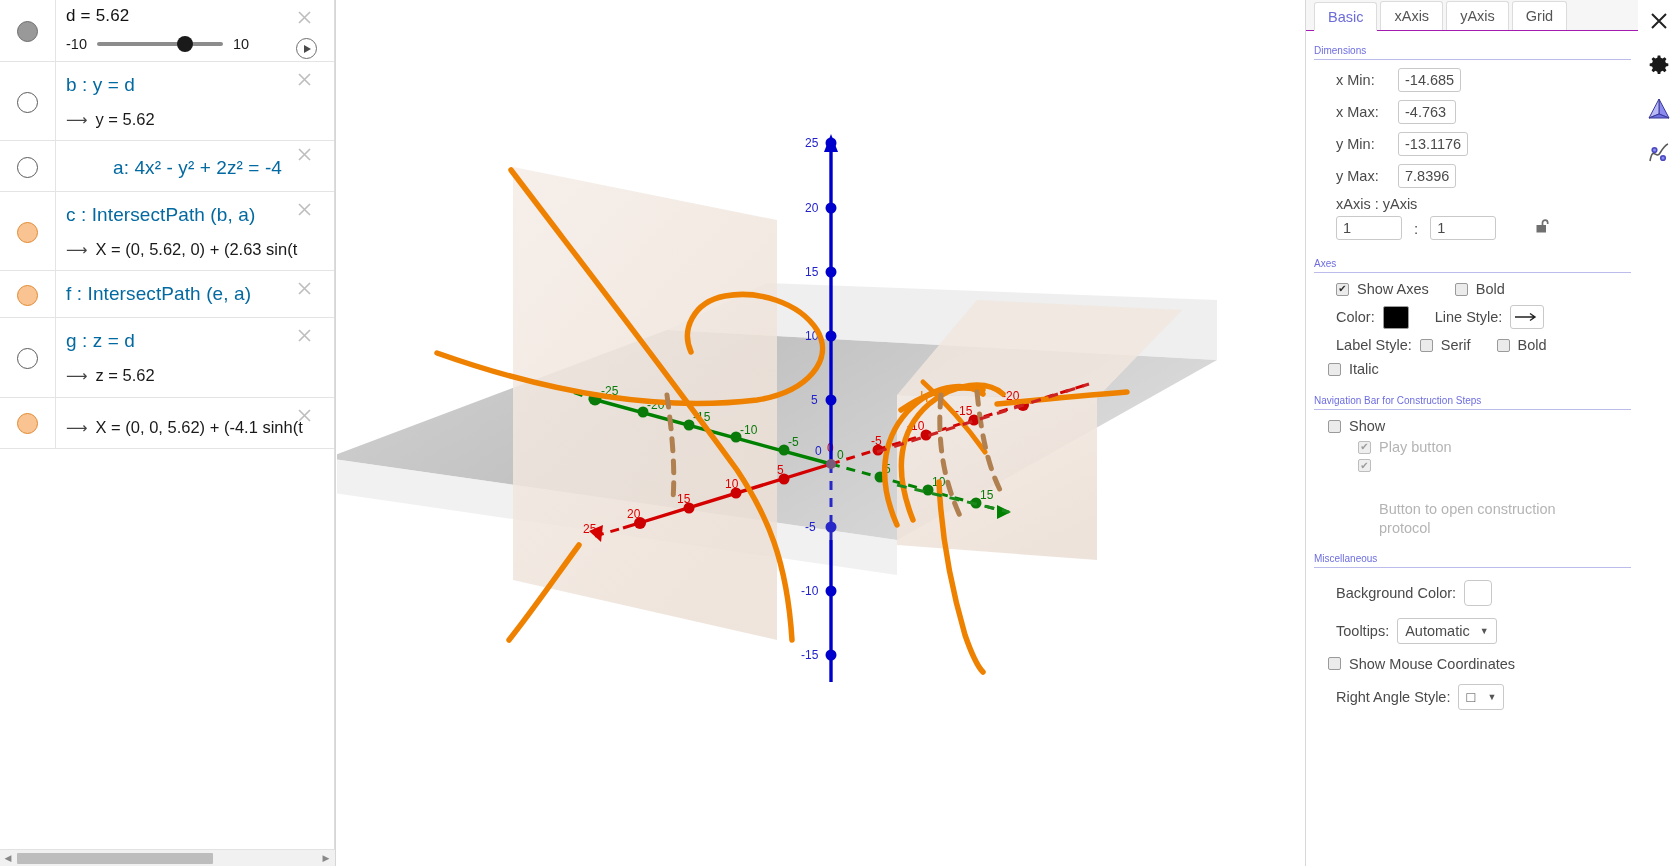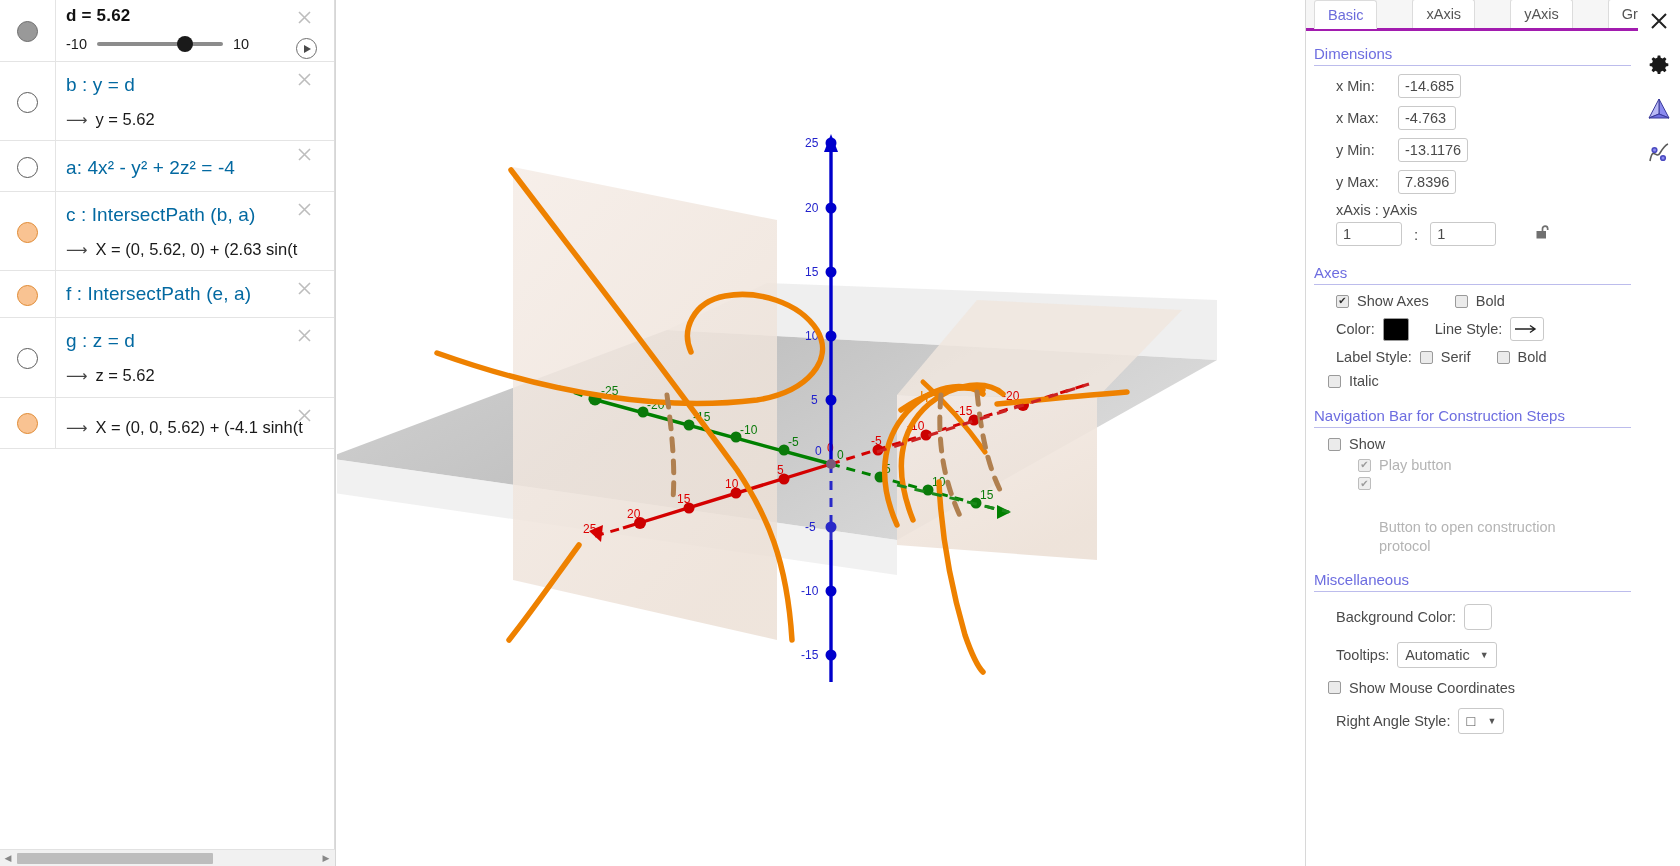--- a/index.html
+++ b/index.html
@@ -85,21 +85,21 @@
     line-height: 15px;
     font-weight: 300;
     cursor: pointer;
     user-select: none;
   }
   .alg-close svg { display:block; }
 
   
   .slider-row .alg-content { padding-top: 6px; }
   .slider-title {
-    font-size: 17px; color: #111; margin-bottom: 10px; letter-spacing:.2px;font-weight:bold;
+    font-size: 17px; color: #111; margin-bottom: 10px; letter-spacing:.2px;
   }
   .slider-line {
     display: flex; align-items: center; gap: 10px;
     margin-top: 6px;
   }
   .slider-min, .slider-max {
     font-size: 14.5px; color: #1a1a1a;
   }
   .slider-track-wrap {
     position: relative;
@@ -182,42 +182,41 @@
     left: 0; top: 0;
     width: 333px; height: 866px;
     padding: 0;
     overflow: hidden;
   }
   .tabs {
     display: flex;
     align-items: flex-end;
     height: 31px;
     background: #f6f6f6;
-    border-bottom: 3px solid #a21caf;
+    border-bottom: 1px solid #a21caf;
     padding-left: 8px;
-    gap: 32px;
   }
   .tab {
     height: 29px;
     padding: 0 13px;
     display: flex; align-items: center;
     font-size: 14.5px;
     color: #555;
     background: #ffffff;
     border: 1px solid #dcdcdc;
     border-bottom: none;
     margin-right: 3px;
     border-radius: 3px 3px 0 0;
     cursor: pointer;
   }
   .tab.active { color: #6c6cdb; background: #ffffff; border-bottom: 1px solid #ffffff; margin-bottom:-1px; }
 
   .sec-head {
     color: #6d6de0;
-    font-size: 15px;
+    font-size: 10px;
     padding: 10px 0 3px 8px;
     margin-top: 4px;
   }
   .sec-rule {
     height: 1px;
     background: #bcbcec;
     margin: 0 8px 4px 8px;
   }
   .field-row {
     display: flex; align-items: center;
@@ -354,21 +353,21 @@
         <div class="alg-def">b : y = d</div>
         <div class="alg-out"><span class="arrow">⟶</span><span>y = 5.62</span></div>
         <div class="alg-close">
           <svg width="17" height="17" viewBox="0 0 17 17">
               <path d="M3 3 L14 14 M14 3 L3 14" stroke="#bdbdbd" stroke-width="1.6" fill="none"></path>
             </svg>
         </div>
       </div>
     </div>
 
-    <div class="alg-row" style="min-height:46px;">
+    <div class="alg-row" style="min-height:46px;gap:47px;">
       <div class="alg-marker-cell">
         <span class="marker"></span>
       </div>
       <div class="alg-content" style="padding-top:13px;">
         <div class="alg-def">a: 4x² - y² + 2z² = -4</div>
         <div class="alg-close" style="top:5px;">
           <svg width="17" height="17" viewBox="0 0 17 17">
               <path d="M3 3 L14 14 M14 3 L3 14" stroke="#bdbdbd" stroke-width="1.6" fill="none"></path>
             </svg>
         </div>

